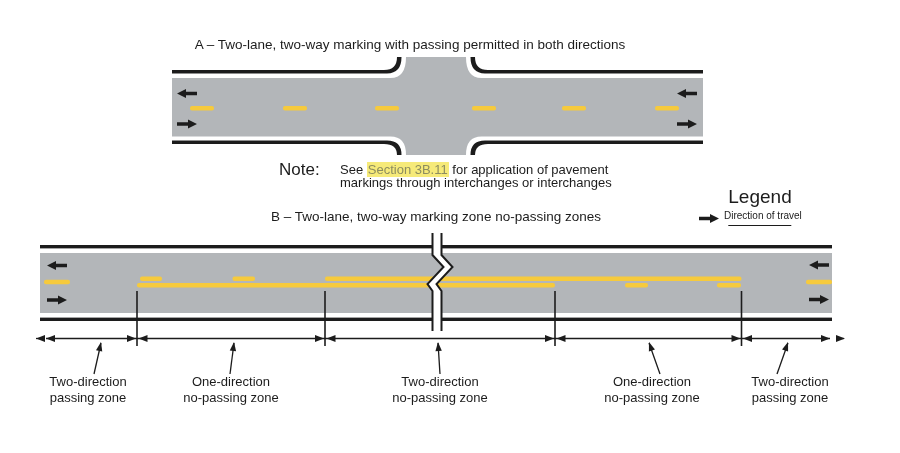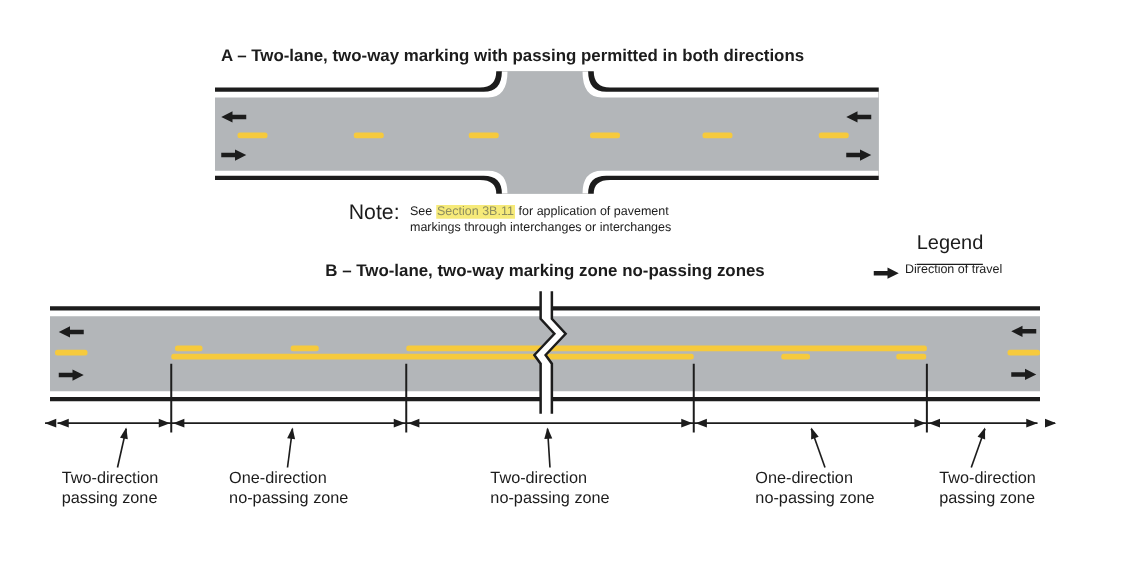--- a/index.html
+++ b/index.html
@@ -17,30 +17,30 @@
   #canvas{position:absolute;left:0;top:0}
   .road-black{fill:var(--line-black)}
   .road-white{fill:#ffffff}
   .road-gray{fill:var(--road-gray)}
   .yellow{fill:var(--marking-yellow)}
   .arrow{fill:var(--line-black)}
   .hairline{stroke:var(--line-black);fill:none}
   .break-fill{fill:#ffffff}
   .break-line{stroke:var(--line-black);stroke-width:2;fill:none;stroke-linejoin:miter}
   .txt{position:absolute;white-space:nowrap;color:var(--text-black)}
-  .title{font-weight:bold;font-size:13.5px;transform:translateX(-50%)}
+  .title{font-weight:normal;font-size:13.5px;transform:translateX(-50%)}
   #title-a{left:410px;top:37px}
   #title-b{left:436px;top:209px}
   #note-label{left:279px;top:164px;font-size:17px;line-height:12.5px}
-  #note-body{left:328px;top:164px;font-size:10px;line-height:12.5px}
+  #note-body{left:340px;top:164px;font-size:13px;line-height:12.5px}
   .note-line{white-space:nowrap}
   .hl{background:var(--highlight-bg);color:var(--highlight-text);padding:0 1px}
-  #legend-title{left:760px;top:186px;transform:translateX(-50%);font-size:16px;border-bottom:1.4px solid var(--text-black);padding-bottom:7px}
+  #legend-title{left:760px;top:186px;transform:translateX(-50%);font-size:19px;border-bottom:1.4px solid var(--text-black);padding-bottom:17px}
   #legend-item-label{left:724px;top:210px;font-size:10px}
-  .zone-label{position:absolute;top:374px;transform:translateX(-50%);text-align:left;font-size:13px;line-height:15.5px;white-space:nowrap}
+  .zone-label{position:absolute;top:374px;transform:translateX(-50%);text-align:center;font-size:13px;line-height:15.5px;white-space:nowrap}
   #zone-1{left:88px}#zone-2{left:231px}#zone-3{left:440px}#zone-4{left:652px}#zone-5{left:790px}
 </style>
 </head>
 <body>
 
 <div id="page">
 
   <svg id="canvas" width="900" height="453" viewBox="0 0 900 453">
 
     <g>

